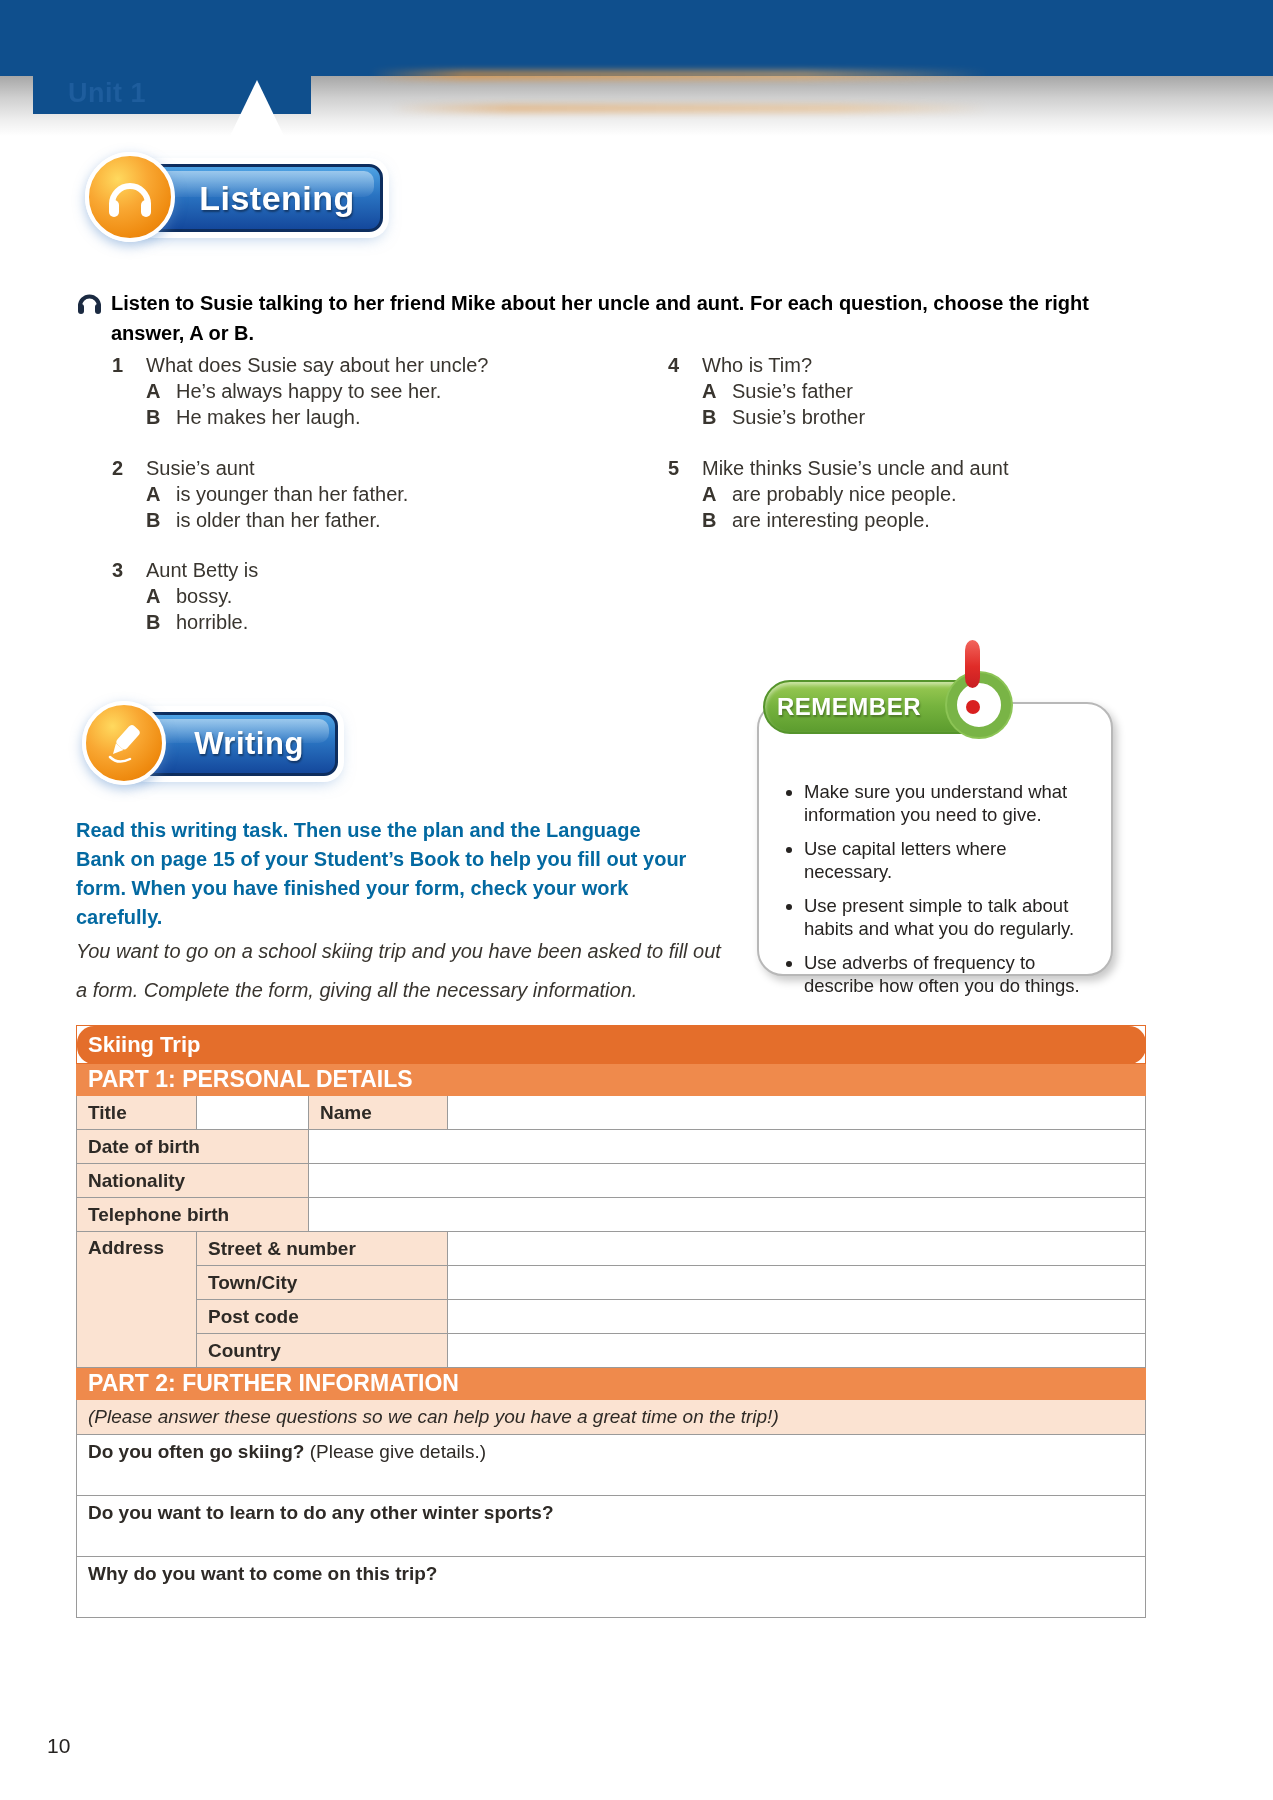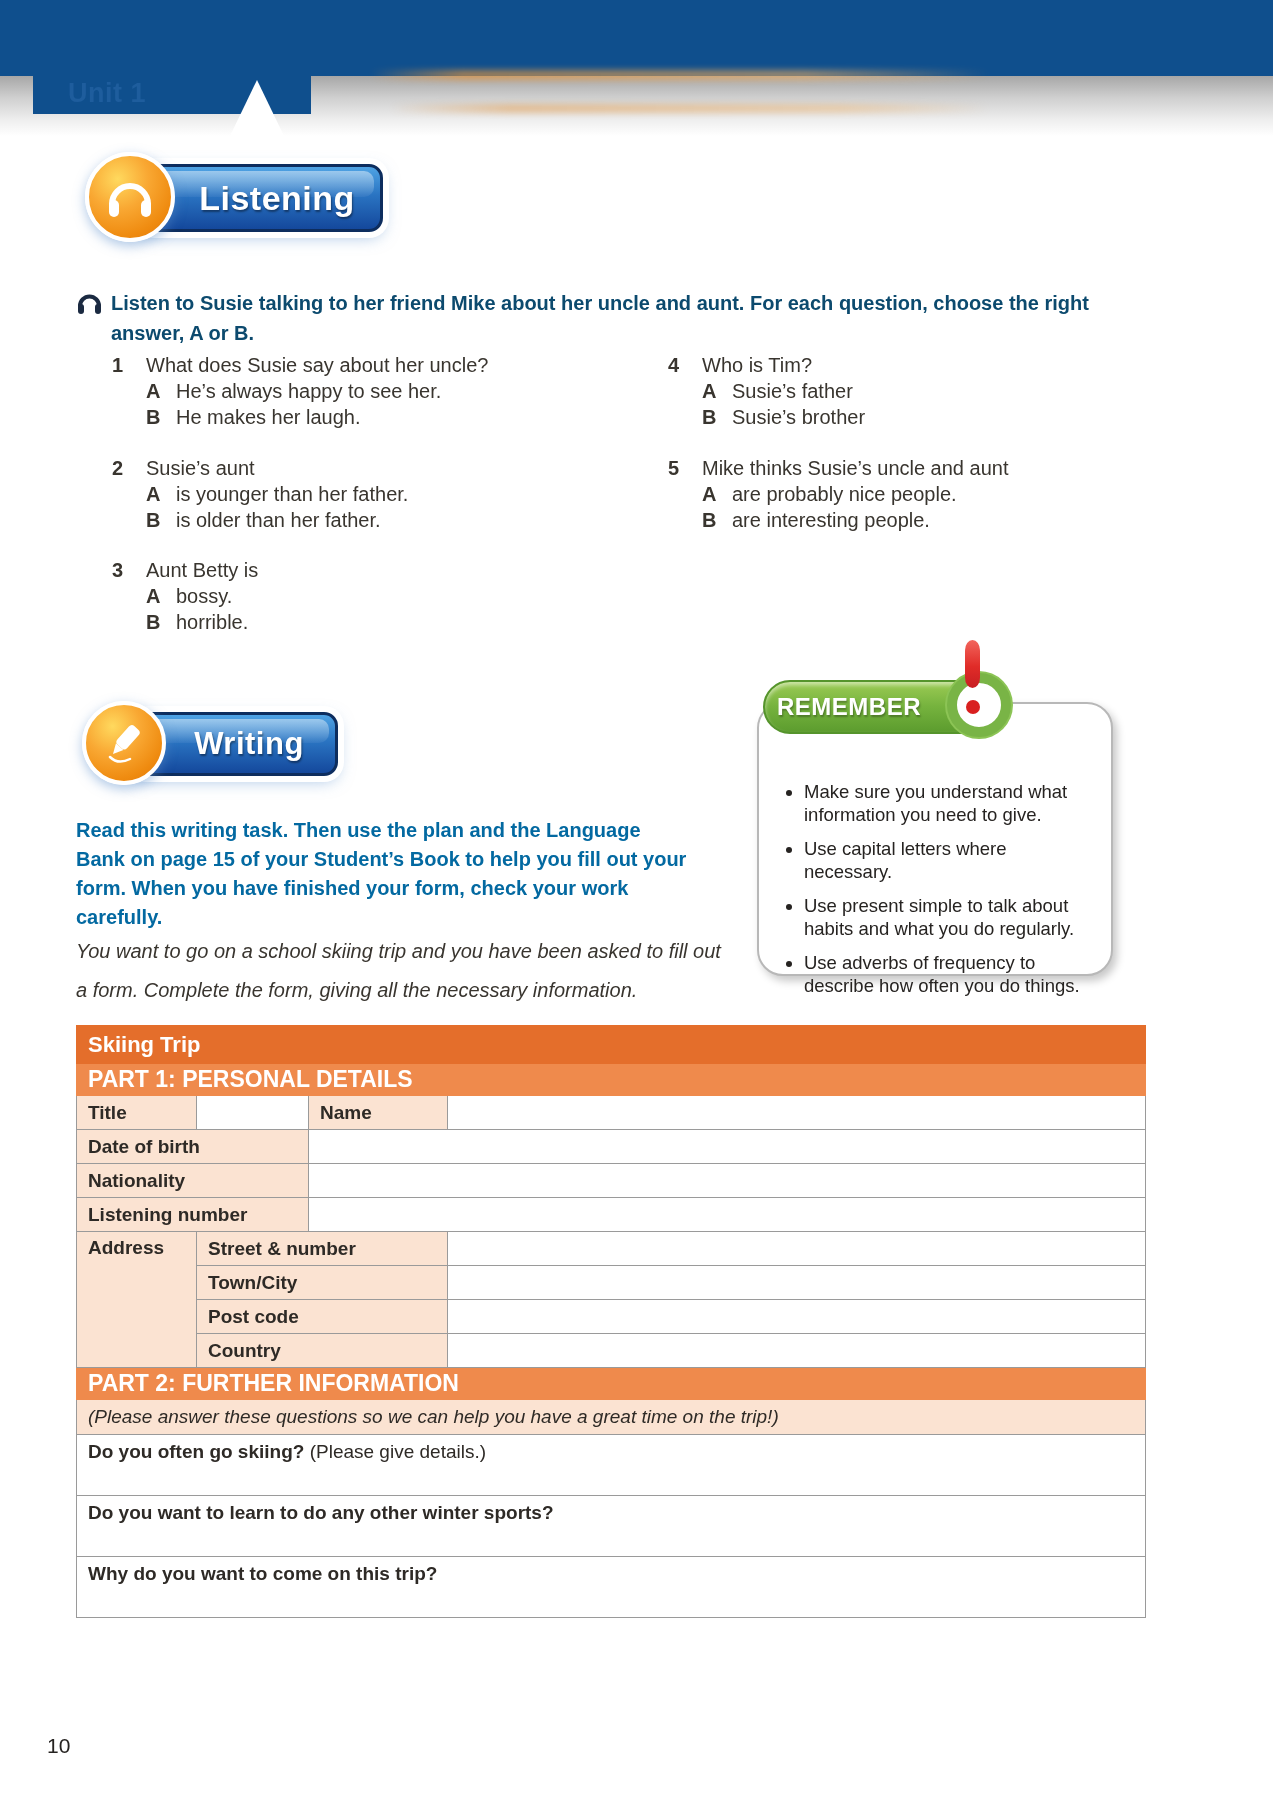--- a/index.html
+++ b/index.html
@@ -43,21 +43,21 @@
   .listening-badge .badge-label { font-size:34px; padding-left:30px; }
   .listening-badge .badge-circle { left:2px; top:4px; width:90px; height:90px; }
 
   .writing-badge { left:80px; top:698px; width:258px; height:92px; }
   .writing-badge .badge-pill { left:52px; top:14px; width:206px; height:64px; }
   .writing-badge .badge-label { font-size:31px; padding-left:28px; }
   .writing-badge .badge-circle { left:2px; top:3px; width:84px; height:84px; }
 
   
   .listen-instruction { position:absolute; left:76px; top:288px; width:1050px;
-      font-size:20px; line-height:30px; font-weight:bold; color:#0c4a6e; }
+      font-size:20px; line-height:30px; font-weight:bold; color:#000000; }
   .listen-instruction .hp-icon { float:left; margin:3px 8px 0 0; }
 
   .lq { position:absolute; font-size:20px; line-height:26px; color:#39352f; width:540px; }
   .lq-row { display:flex; }
   .lq-num { width:34px; font-weight:bold; flex:0 0 34px; }
   .lq-opt { display:flex; margin-left:34px; }
   .lq-let { width:30px; font-weight:bold; flex:0 0 30px; }
   .lq1 { left:112px; top:352px; } .lq2 { left:112px; top:455px; } .lq3 { left:112px; top:557px; }
   .lq4 { left:668px; top:352px; } .lq5 { left:668px; top:455px; }
 
@@ -84,21 +84,21 @@
   .excl-dot { position:absolute; left:966px; top:700px; width:14px; height:14px; border-radius:50%;
       background:#d9201f; z-index:5; }
   .remember-list { position:absolute; left:787px; top:762px; width:312px; z-index:2;
       list-style:disc outside; padding-left:17px; font-size:18.5px; line-height:23px; color:#262321;margin-top:18px; }
   .remember-list li { margin-bottom:11px; }
 
   
   table.ski-form { position:absolute; left:76px; top:1025px; width:1070px;
       border-collapse:collapse; table-layout:fixed; }
   .ski-form td { border:1px solid #9a9a9a; font-size:19px; padding:2px 11px; color:#2e2a26; overflow:hidden; }
-  .ski-form tr.bar-dark td  { background:#e46e2b; border-color:#e46e2b; color:#fff; font-weight:bold; font-size:22px; height:38px; }
+  .ski-form tr.bar-dark td  { background:#e46e2b; border-color:#e46e2b; color:#fff; font-weight:bold; font-size:22px; height:38px;border-radius:17px; }
   .ski-form tr.bar-light td { background:#ef8a4c; border-color:#ef8a4c; color:#fff; font-weight:bold; font-size:23px; height:32px; }
   .ski-form td.lab { background:#fbe3d2; font-weight:bold; }
   .ski-form td.inp { background:#ffffff; }
   .ski-form tr.frow td { height:34px; }
   .ski-form td.addr { vertical-align:top; padding-top:5px; }
   .ski-form tr.noterow td { background:#fbe3d2; font-style:italic; height:35px; }
   .ski-form tr.bigq td { height:61px; vertical-align:top; padding-top:6px; background:#fff; }
   .q-bold { font-weight:bold; }
 
   .page-number { position:absolute; left:47px; top:1734px; font-size:21px; font-weight:normal; color:#262321; }
@@ -269,21 +269,21 @@
       </tr>
       <tr class="frow">
         <td class="lab" colspan="2">Date of birth</td>
         <td class="inp" colspan="2"></td>
       </tr>
       <tr class="frow">
         <td class="lab" colspan="2">Nationality</td>
         <td class="inp" colspan="2"></td>
       </tr>
       <tr class="frow">
-        <td class="lab" colspan="2">Listening number</td>
+        <td class="lab" colspan="2">Telephone birth</td>
         <td class="inp" colspan="2"></td>
       </tr>
       <tr class="frow">
         <td class="lab addr" rowspan="4">Address</td>
         <td class="lab" colspan="2">Street &amp; number</td>
         <td class="inp"></td>
       </tr>
       <tr class="frow">
         <td class="lab" colspan="2">Town/City</td>
         <td class="inp"></td>

